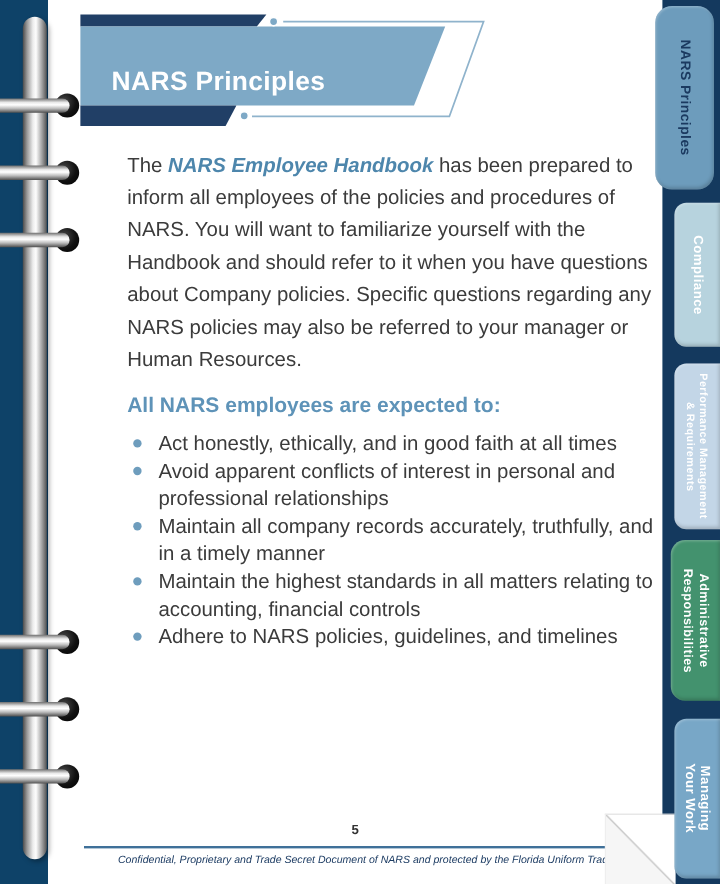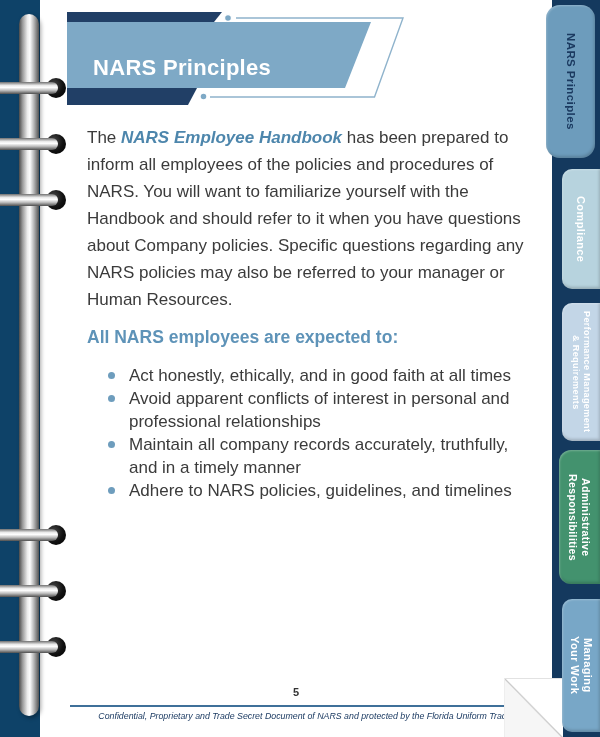--- a/index.html
+++ b/index.html
@@ -11,25 +11,25 @@
   
   .cover-right{position:absolute;top:0;right:0;width:48px;height:737px;background:var(--cover_edge,#14395e);z-index:1;}
   .page{position:absolute;left:40px;top:0;width:512px;height:737px;background:#ffffff;z-index:2;}
   
   .header-decor{position:absolute;left:0;top:0;z-index:3;pointer-events:none;}
   .banner-title{
     position:absolute;left:93px;top:40px;z-index:4;
     color:#ffffff;font-size:22px;font-weight:bold;letter-spacing:.3px;
   }
   
-  .content{position:absolute;left:87px;top:124px;width:455px;z-index:3;color:var(--ink,#3b3b3b);}
+  .content{position:absolute;left:106px;top:124px;width:455px;z-index:3;color:var(--ink,#3b3b3b);}
   .intro{margin:0;font-size:17px;line-height:27px;}
   .intro .hb{color:var(--link,#4d86ac);font-style:italic;font-weight:bold;}
   .list-heading{margin:13px 0 10px 0;font-size:17.5px;line-height:22px;font-weight:bold;color:var(--accent,#5e93b8);}
-  ul.expect{list-style:none;margin:16px;padding:0 0 0 5px;}
+  ul.expect{list-style:none;margin:0;padding:0 0 0 5px;}
   ul.expect li{display:flex;align-items:flex-start;font-size:17px;line-height:23px;}
   ul.expect .dot{flex:0 0 7px;width:7px;height:7px;border-radius:50%;background:var(--bullet,#6e9dbd);margin:8px 14px 0 0;}
   ul.expect .txt{flex:1;}
   
   .pageno{position:absolute;left:40px;top:686px;width:512px;text-align:center;font-size:11px;font-weight:bold;color:#333;z-index:3;}
   .footer-rule{position:absolute;left:70px;top:705px;width:471px;height:2px;background:var(--rule,#3f7099);z-index:3;}
   .footnote{position:absolute;left:55px;top:711px;width:500px;text-align:center;font-size:8.8px;line-height:11.5px;font-style:italic;color:var(--foot,#1d3c63);z-index:3;}
   
   .curl{
     position:absolute;left:504px;top:678px;width:58px;height:59px;z-index:5;
@@ -97,20 +97,24 @@
       <li>
           <span class="dot"></span>
           <span class="txt">Avoid apparent conflicts of interest in personal and professional relationships</span>
         </li>
       <li>
           <span class="dot"></span>
           <span class="txt">Maintain all company records accurately, truthfully, and in a timely manner</span>
         </li>
       <li>
           <span class="dot"></span>
+          <span class="txt">Maintain the highest standards in all matters relating to accounting, financial controls</span>
+        </li>
+      <li>
+          <span class="dot"></span>
           <span class="txt">Adhere to NARS policies, guidelines, and timelines</span>
         </li>
     </ul>
   </div>
 
   <div class="pageno">5</div>
   <div class="footer-rule"></div>
   <div class="footnote">
     <div>Confidential, Proprietary and Trade Secret Document of NARS and protected by the Florida Uniform Trade</div>
   </div>

